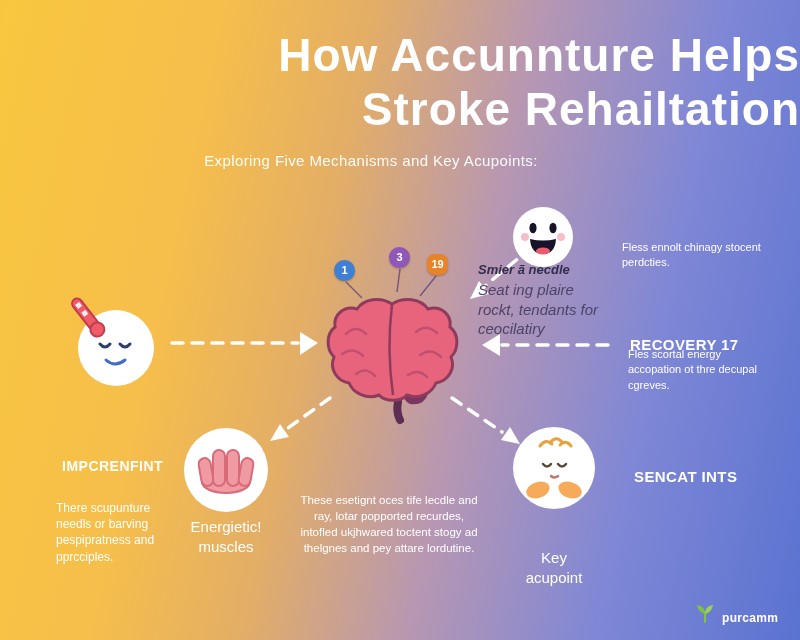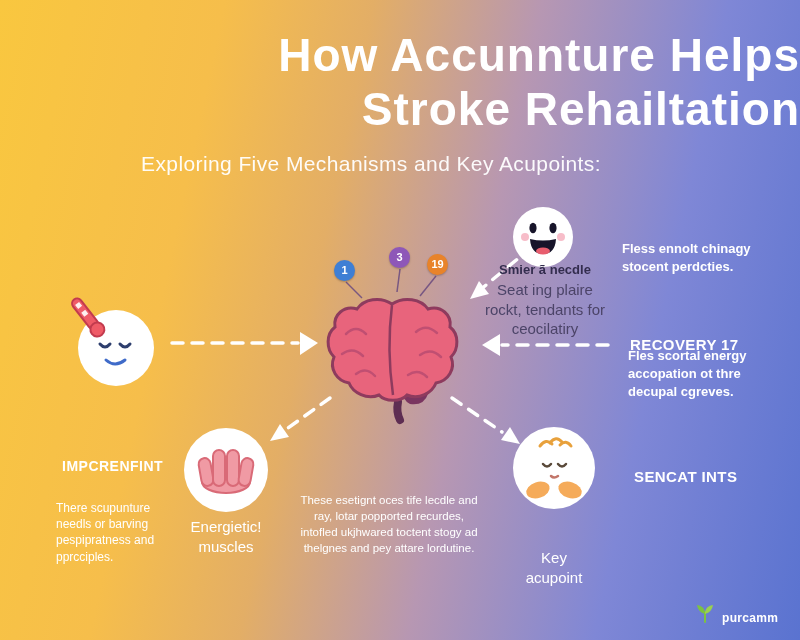--- a/index.html
+++ b/index.html
@@ -4,29 +4,29 @@
 <style>
   * { margin:0; padding:0; box-sizing:border-box; }
   html,body { font-family:"Liberation Sans", sans-serif; }
   body { background:#1d1d24; }
   #canvas {
     position:relative; width:800px; height:640px; overflow:hidden;
     background:linear-gradient(102deg,#f9c73f 0%,#f6be4b 24%,#e3ae66 40%,#b797b2 58%,#7f87d6 78%,#5a73d0 100%);
   }
   .abs { position:absolute; }
   .title-line { left:0; width:800px; text-align:right; color:#fff; font-weight:700; font-size:46px; letter-spacing:1px; line-height:1.1; }
-  .subtitle { left:0; width:742px; text-align:center; color:rgba(255,255,255,0.95); font-size:21px; letter-spacing:0.4px; }
+  .subtitle { left:0; width:742px; text-align:center; color:rgba(255,255,255,0.95); font-size:15px; letter-spacing:0.4px; }
   .badge { width:21px; height:21px; border-radius:50%; color:#fff; font-size:11px; font-weight:700; text-align:center; line-height:21px; box-shadow:0 1px 2px rgba(0,0,0,0.25); }
   .badge-1 { background:#3f7fd4; }
   .badge-3 { background:#8e57b8; }
   .badge-19 { background:#e8832a; }
   .note-title { font-size:13px; font-weight:700; color:#332d4e; }
   .note-body { font-size:15px; line-height:1.3; color:#4c4468; margin-top:3px; }
   .h-right { font-size:15px; font-weight:700; color:#fff; letter-spacing:0.4px; }
-  .p-right { font-size:13px; line-height:1.4; color:#fff;font-weight:bold; }
+  .p-right { font-size:11px; line-height:1.4; color:#fff; }
   .h-left { font-size:14px; font-weight:700; color:#fff; letter-spacing:0.5px; }
   .p-left { font-size:12px; line-height:1.35; color:#fff; }
   .circle-label { text-align:center; font-size:15px; line-height:1.3; color:#fff; }
   .center-note { text-align:center; font-size:11.5px; line-height:1.4; color:#fff; }
   .logo { display:flex; align-items:center; gap:6px; }
   .logo-text { color:#fff; font-size:12px; font-weight:700; letter-spacing:0.3px;margin-top:11px; }
   svg { display:block; }
 </style>
 </head>
 <body>
@@ -60,21 +60,21 @@
       <polygon points="270,441 280,424 289,437" fill="#fff"></polygon>
     </g>
     <g>
       <line x1="452" y1="398" x2="502" y2="432" stroke="#fff" stroke-width="3.5" stroke-dasharray="11 9" stroke-linecap="round"></line>
       <polygon points="520,444 501,440 510,427" fill="#fff"></polygon>
     </g>
   </svg>
 
   <div class="abs badge badge-1" style="left:334px;top:260px;">1</div>
   <div class="abs badge badge-3" style="left:389px;top:247px;">3</div>
-  <div class="abs badge badge-19" style="left:427px;top:254px;">19</div>
+  <div class="abs badge badge-19" style="left:427px;top:254px;border-radius:8px;">19</div>
 
   <svg class="abs" style="left:320px;top:292px;" width="144" height="134" viewBox="0 0 144 134">
     <path d="M78 110 Q76 120 80 128" stroke="#5e2d52" stroke-width="8" stroke-linecap="round" fill="none"></path>
     <path d="M84 98 Q100 94 108 102 Q104 114 90 112 Q82 108 84 98 Z" fill="#7a3560"></path>
     <path d="M72 12 C60 4 44 7 37 17 C24 13 13 23 15 35 C6 42 6 57 14 65 C9 77 17 89 29 91 C33 101 47 108 59 103 C65 110 81 110 87 103 C99 108 112 101 116 91 C128 89 136 77 131 65 C139 57 139 42 130 35 C132 23 121 13 108 17 C101 7 84 4 72 12 Z" fill="#e8647c" stroke="#8e3b5e" stroke-width="3"></path>
     <path d="M72 13 C68 45 69 75 73 103" stroke="#8e3b5e" stroke-width="2.5" fill="none"></path>
     <g stroke="#c04f72" stroke-width="2.5" fill="none" stroke-linecap="round">
       <path d="M26 42 Q36 32 46 42"></path>
       <path d="M22 62 Q33 54 43 64"></path>
       <path d="M36 82 Q46 74 55 84"></path>
@@ -102,21 +102,21 @@
   <svg class="abs" style="left:512px;top:206px;" width="62" height="62" viewBox="0 0 62 62">
     <circle cx="31" cy="31" r="30" fill="#ffffff"></circle>
     <ellipse cx="21" cy="22" rx="3.6" ry="5.2" fill="#17142a"></ellipse>
     <ellipse cx="41" cy="22" rx="3.6" ry="5.2" fill="#17142a"></ellipse>
     <circle cx="13" cy="31" r="4" fill="#f6b1c0" opacity="0.85"></circle>
     <circle cx="49" cy="31" r="4" fill="#f6b1c0" opacity="0.85"></circle>
     <path d="M18 33 Q31 36 44 33 Q43 48 31 48 Q19 48 18 33 Z" fill="#17142a"></path>
     <ellipse cx="31" cy="45" rx="7" ry="3.5" fill="#e85d6e"></ellipse>
   </svg>
 
-  <div class="abs" style="left:478px;top:262px;width:134px;text-align:center;">
+  <div class="abs" style="left:478px;top:262px;width:134px;font-style:italic;">
     <div class="note-title">Smier ã necdle</div>
     <div class="note-body">Seat ing plaire rockt, tendants for ceocilatiry</div>
   </div>
 
   <div class="abs p-right" style="left:622px;top:240px;width:140px;">Fless ennolt chinagy stocent perdcties.</div>
   <div class="abs h-right" style="left:630px;top:336px;">RECOVERY 17</div>
   <div class="abs p-right" style="left:628px;top:347px;width:135px;">Fles scortal energy accopation ot thre decupal cgreves.</div>
   <div class="abs h-right" style="left:634px;top:468px;">SENCAT INTS</div>
 
   <div class="abs h-left" style="left:62px;top:458px;">IMPCRENFINT</div>

